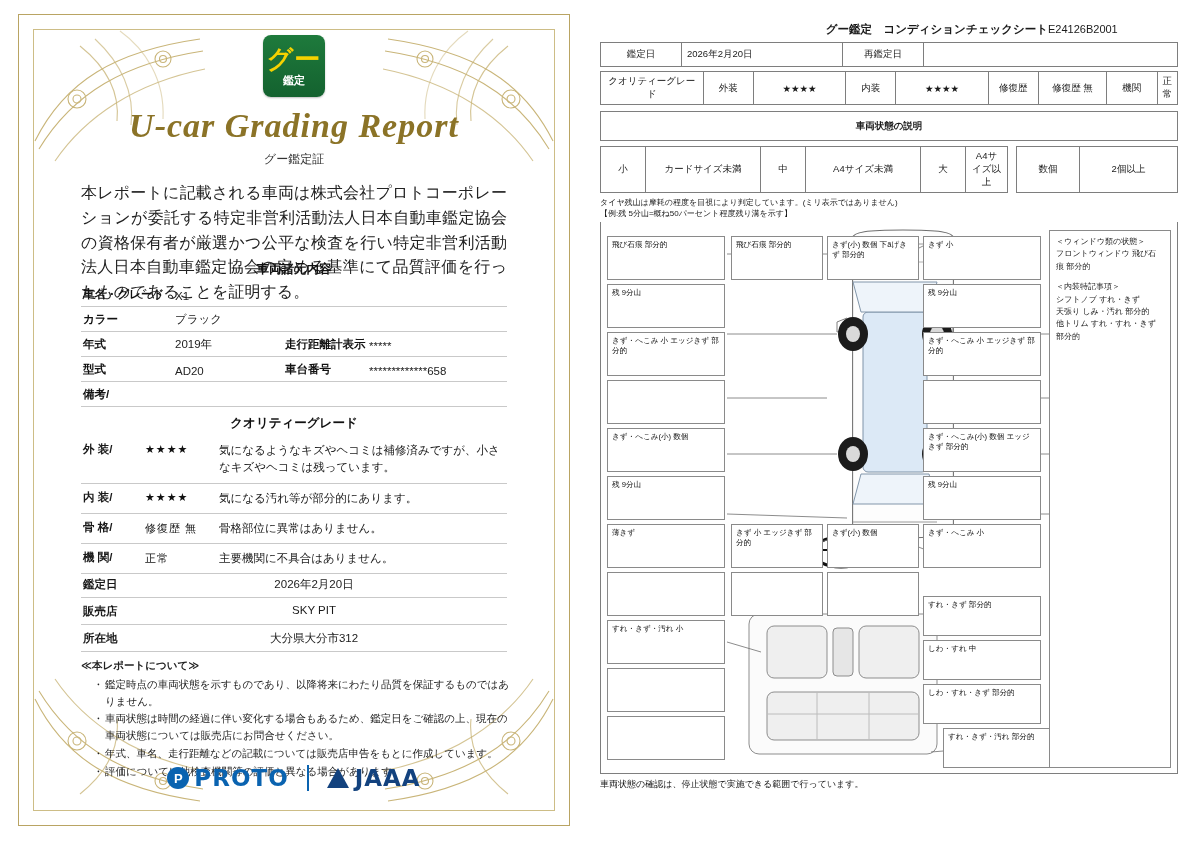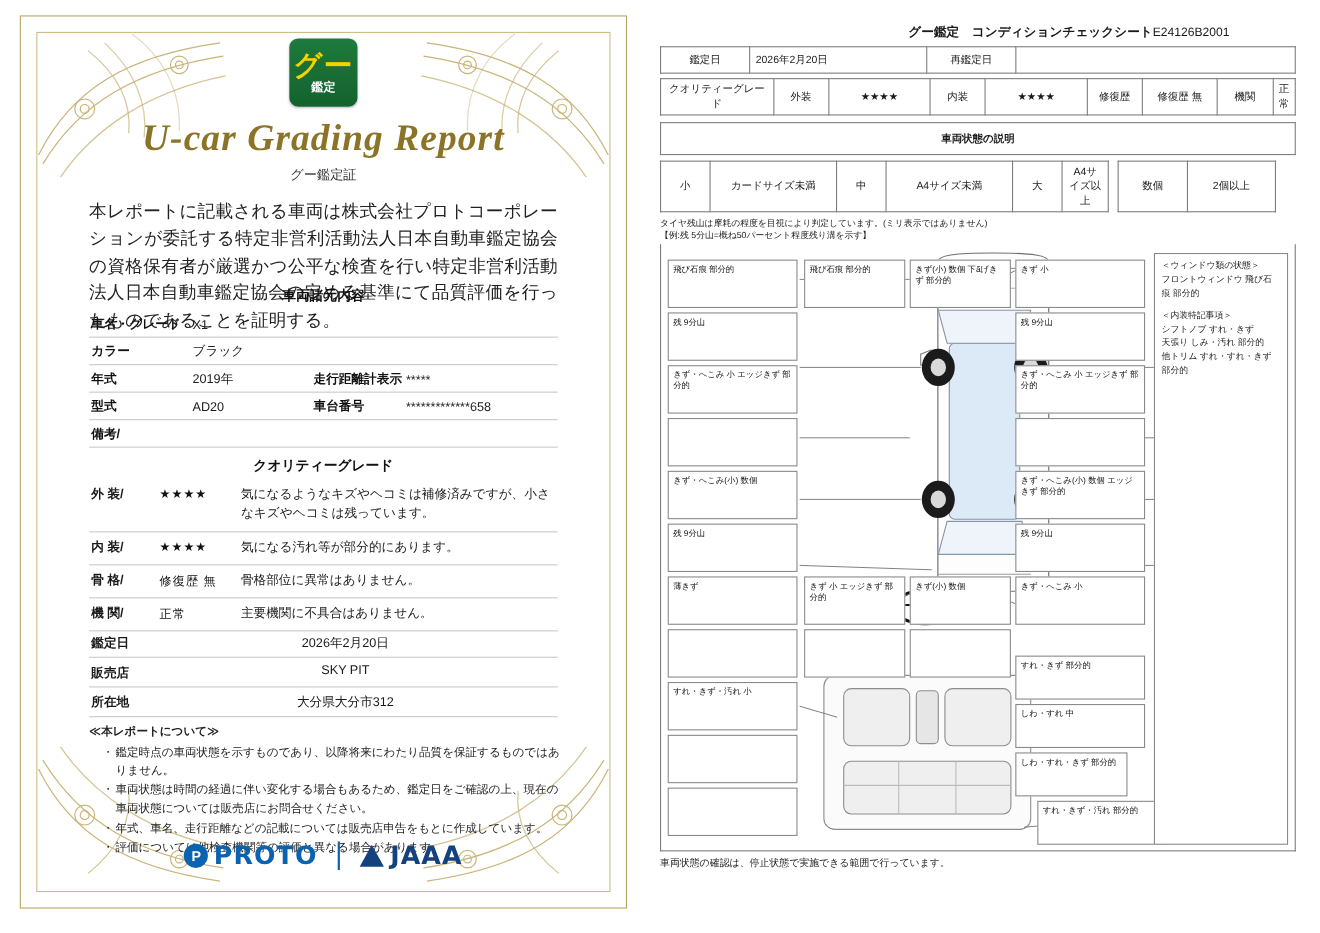--- a/index.html
+++ b/index.html
@@ -293,21 +293,21 @@
           <td class="c" style="width:34px;">小</td>
           <td class="c" style="width:104px;">カードサイズ未満</td>
           <td class="c" style="width:34px;">中</td>
           <td class="c" style="width:104px;">A4サイズ未満</td>
           <td class="c" style="width:34px;">大</td>
           <td class="c">A4サイズ以上</td>
         </tr>
       </tbody>
         </table>
       <div style="width:8px;"></div>
-      <table class="g" style="width:144px;">
+      <table class="g" style="width:162px;">
         <tbody>
             <tr>
           <td class="c" style="width:52px;">数個</td>
           <td class="c">2個以上</td>
         </tr>
       </tbody>
         </table>
     </div>
 
     <div class="note-s">タイヤ残山は摩耗の程度を目視により判定しています。(ミリ表示ではありません)</div>
@@ -408,21 +408,21 @@
       <div class="dcell" style="left:322px;top:62px;width:118px;height:44px;">残 9分山</div>
       <div class="dcell" style="left:322px;top:110px;width:118px;height:44px;">きず・へこみ 小
 エッジきず 部分的</div>
       <div class="dcell" style="left:322px;top:158px;width:118px;height:44px;"></div>
       <div class="dcell" style="left:322px;top:206px;width:118px;height:44px;">きず・へこみ(小) 数個
 エッジきず 部分的</div>
       <div class="dcell" style="left:322px;top:254px;width:118px;height:44px;">残 9分山</div>
       <div class="dcell" style="left:322px;top:302px;width:118px;height:44px;">きず・へこみ 小</div>
       <div class="dcell" style="left:322px;top:374px;width:118px;height:40px;">すれ・きず 部分的</div>
       <div class="dcell" style="left:322px;top:418px;width:118px;height:40px;">しわ・すれ 中</div>
-      <div class="dcell" style="left:322px;top:462px;width:102px;height:40px;">しわ・すれ・きず 部分的</div>
+      <div class="dcell" style="left:322px;top:462px;width:118px;height:40px;">しわ・すれ・きず 部分的</div>
       <div class="dcell" style="left:342px;top:506px;width:118px;height:40px;">すれ・きず・汚れ 部分的</div>
 
       <div class="dbox-right" style="left:448px;top:8px;width:122px;height:538px;">
         <div>＜ウィンドウ類の状態＞</div>
         <div>フロントウィンドウ 飛び石痕 部分的</div>
         <div style="height:8px;"></div>
         <div>＜内装特記事項＞</div>
         <div style="white-space:pre-line;">シフトノブ すれ・きず
 天張り しみ・汚れ 部分的
 他トリム すれ・すれ・きず 部分的</div>

